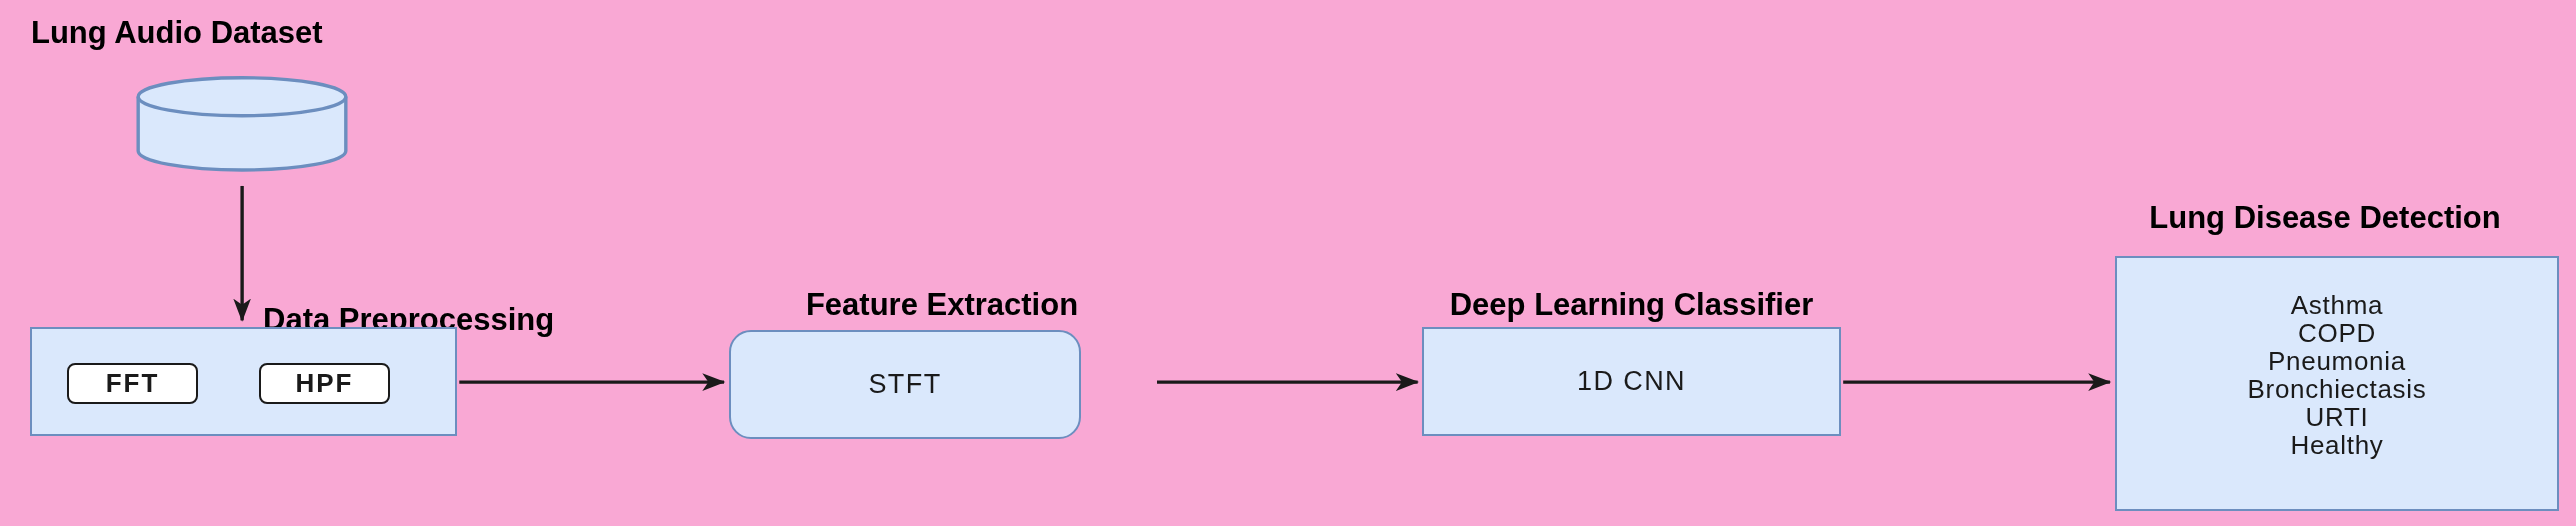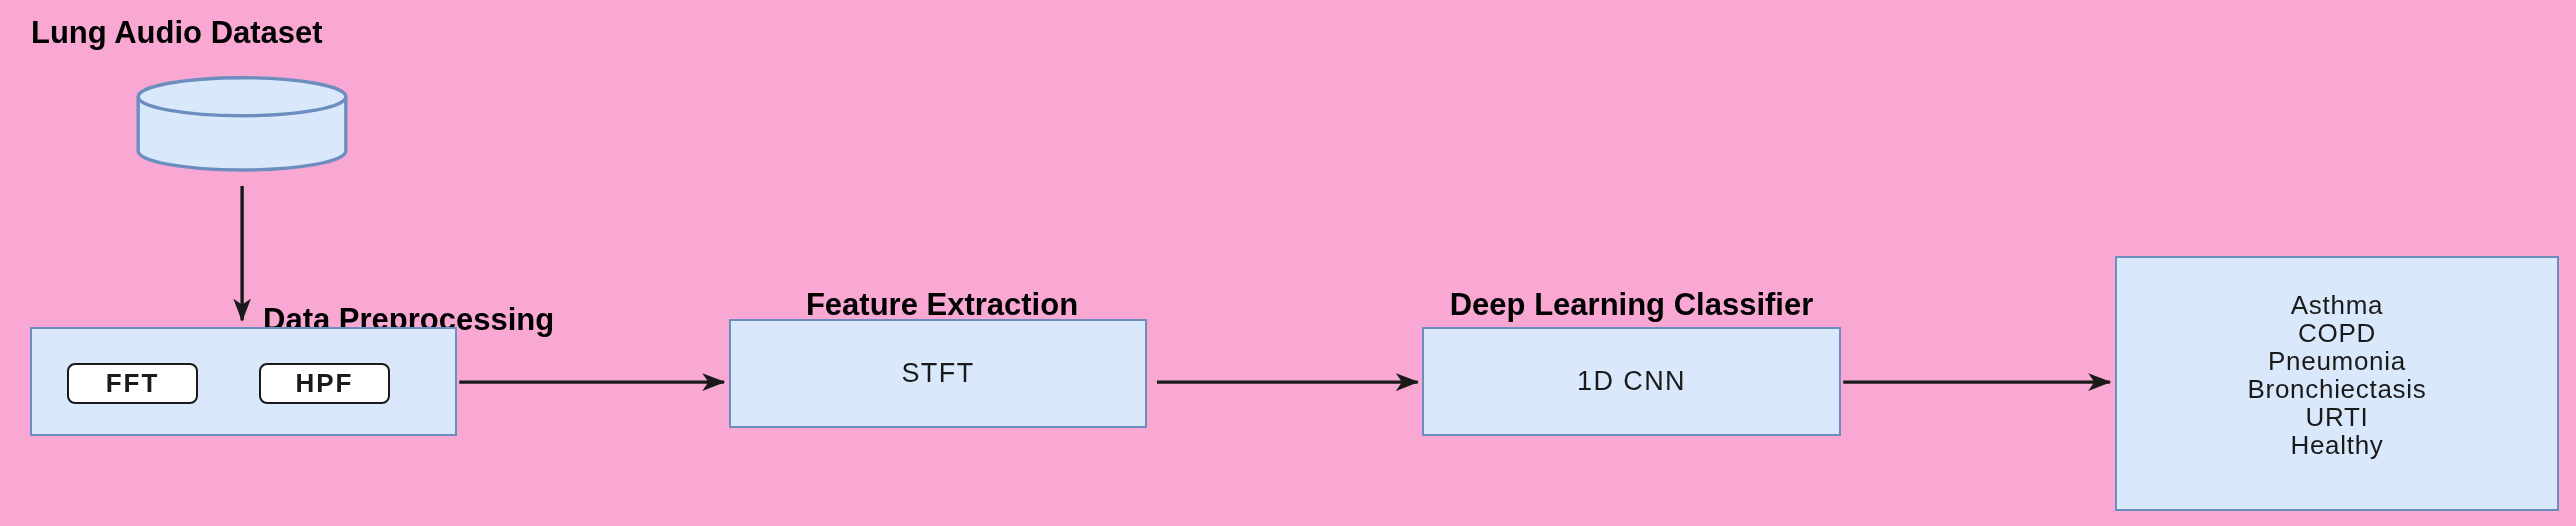--- a/index.html
+++ b/index.html
@@ -82,31 +82,32 @@
   <div class="stage-title" style="left:31px; top:15px;">Lung Audio Dataset</div>
 
   <svg class="overlay-svg" style="left:136px; top:75px;" width="212" height="114" viewBox="0 0 312 168">
     <path d="M3 32 V 112 A 153 28 0 0 0 309 112 V 32" fill="#dae8fc" stroke="#6c8ebf" stroke-width="5"></path>
     <ellipse cx="156" cy="32" rx="153" ry="28" fill="#dae8fc" stroke="#6c8ebf" stroke-width="5"></ellipse>
   </svg>
 
   <div class="stage-title" style="left:263px; top:287px;margin-top:15px;">Data Preprocessing</div>
   <div class="stage-title centered" style="left:729px; top:287px; width:426px;">Feature Extraction</div>
   <div class="stage-title centered" style="left:1422px; top:287px; width:419px;">Deep Learning Classifier</div>
+  <div class="stage-title centered" style="left:2115px; top:200px; width:420px;">Lung Disease Detection</div>
 
   <div class="node" style="left:30px; top:327px; width:427px; height:109px;">
     <div class="chip chip-fft">
       <span>FFT</span>
     </div>
     <div class="chip chip-hpf">
       <span>HPF</span>
     </div>
   </div>
 
-  <div class="node" style="left:729px; top:319px; width:418px; height:109px;">
+  <div class="node" style="left:729px; top:330px; width:352px; height:109px;border-radius:22px;">
     <div class="node-content">STFT</div>
   </div>
 
   <div class="node" style="left:1422px; top:327px; width:419px; height:109px;">
     <div class="node-content">1D CNN</div>
   </div>
 
   <div class="node" style="left:2115px; top:256px; width:444px; height:255px;">
     <div class="disease-list">
       <div class="disease-item">Asthma</div>

